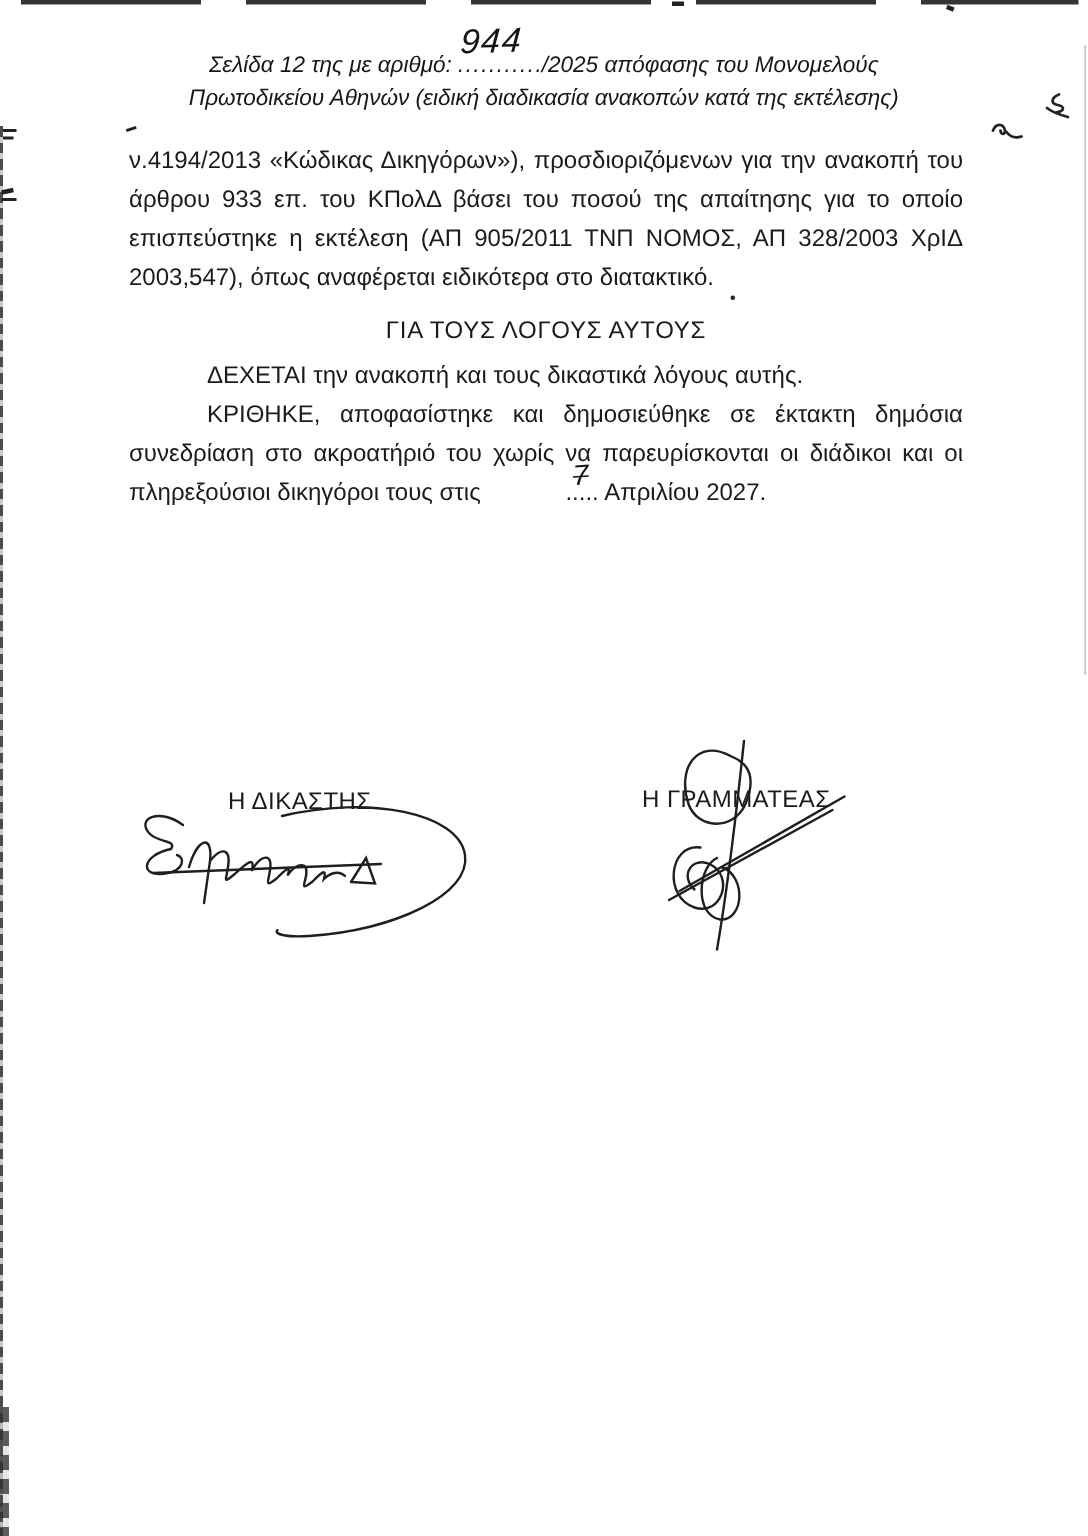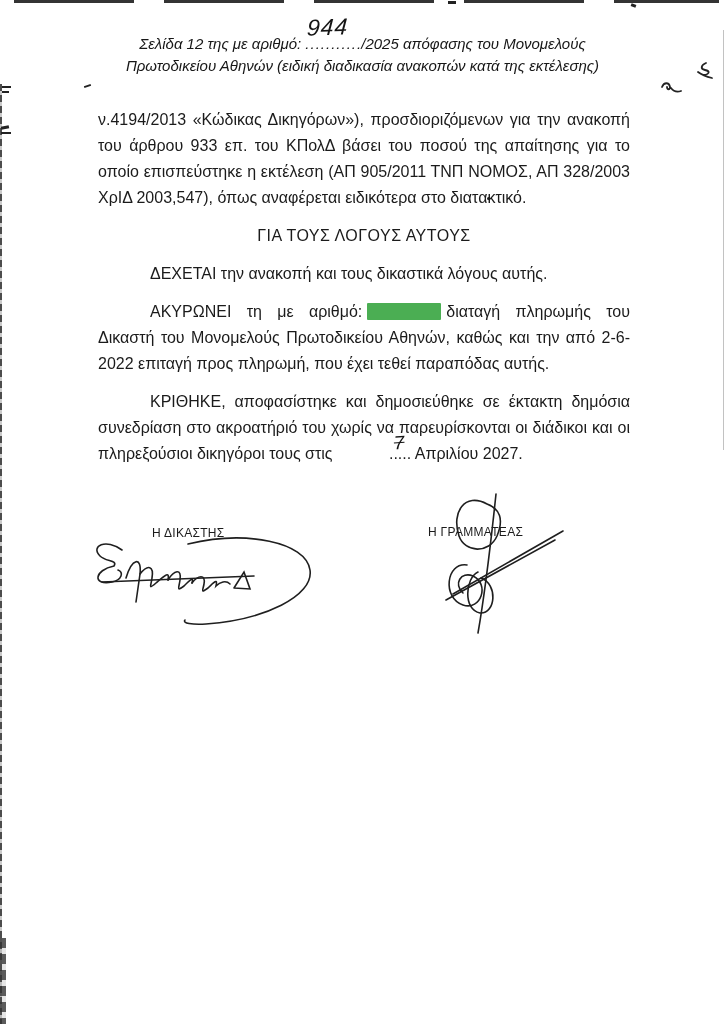--- a/index.html
+++ b/index.html
@@ -26,34 +26,34 @@
   .dots-wrap{position:relative;display:inline-block;letter-spacing:1px;}
   .hand-number{
     position:absolute;left:2px;top:-17px;font-size:23px;font-weight:500;
     font-style:italic;letter-spacing:1px;transform:rotate(-2deg) skewX(-6deg);color:#151515;
   }
   
   .doc-body{
     position:absolute;left:86px;top:95px;width:556px;
     font-size:16px;line-height:26px;text-align:justify;color:#1b1b1b;
   }
-  .doc-body p{margin:12px;}
+  .doc-body p{margin:0;}
   .indent{text-indent:52px;}
   .ruling-heading{text-align:center;margin:9px 0 4px 0 !important;letter-spacing:.5px;}
   .redaction{
     display:inline-block;width:74px;height:17px;vertical-align:-3px;
     margin:0 5px;border-radius:1px;
   }
   .seven-wrap{position:relative;display:inline-block;}
   .hand-seven{
     position:absolute;left:5px;top:-9px;font-size:19px;font-style:italic;
     text-decoration:line-through;transform:rotate(-4deg);color:#141414;font-weight:500;
   }
   
-  .sig-label{position:absolute;font-size:12px;color:#1b1b1b;letter-spacing:.3px;white-space:nowrap;}
+  .sig-label{position:absolute;font-size:16px;color:#1b1b1b;letter-spacing:.3px;white-space:nowrap;}
   .sig-judge-label{left:152px;top:526px;}
   .sig-clerk-label{left:428px;top:525px;}
   .sig-svg{position:absolute;}
   .sig-svg path{fill:none;stroke:#1f1f1f;stroke-width:1.6;stroke-linecap:round;}
   .artifact-svg path{fill:none;stroke:#232323;stroke-width:1.8;stroke-linecap:round;}
 </style>
 </head>
 <body>
 
 <div class="edge-top"></div>
@@ -77,21 +77,20 @@
 
 <div class="header">
   <div><span>Σελίδα 12 της με αριθμό: </span><span class="dots-wrap"><span>..........</span><span class="hand-number">944</span></span><span>./2025 απόφασης του Μονομελούς</span></div>
   <div>Πρωτοδικείου Αθηνών (ειδική διαδικασία ανακοπών κατά της εκτέλεσης)</div>
 </div>
 
 <div class="doc-body">
   <p>ν.4194/2013 «Κώδικας Δικηγόρων»), προσδιοριζόμενων για την ανακοπή του άρθρου 933 επ. του ΚΠολΔ βάσει του ποσού της απαίτησης για το οποίο επισπεύστηκε η εκτέλεση (ΑΠ 905/2011 ΤΝΠ ΝΟΜΟΣ, ΑΠ 328/2003 ΧρΙΔ 2003,547), όπως αναφέρεται ειδικότερα στο διατακτικό.</p>
   <p class="ruling-heading">ΓΙΑ ΤΟΥΣ ΛΟΓΟΥΣ ΑΥΤΟΥΣ</p>
   <p class="indent">ΔΕΧΕΤΑΙ την ανακοπή και τους δικαστικά λόγους αυτής.</p>
-  <p class="indent"><span>ΑΚΥΡΩΝΕΙ τη με αριθμό:</span><span class="redaction" style="background: rgb(75, 174, 83);"></span><span>διαταγή πληρωμής του Δικαστή του Μονομελούς Πρωτοδικείου Αθηνών, καθώς και την  από 2-6-2022 επιταγή προς πληρωμή, που έχει τεθεί παραπόδας αυτής.</span></p>
   <p class="indent"><span>ΚΡΙΘΗΚΕ, αποφασίστηκε και δημοσιεύθηκε σε έκτακτη δημόσια συνεδρίαση στο ακροατήριό του χωρίς να παρευρίσκονται οι διάδικοι και οι πληρεξούσιοι δικηγόροι τους στις </span><span class="seven-wrap"><span>..</span><span class="hand-seven">7</span><span>...</span></span><span> Απριλίου 2027.</span></p>
 </div>
 
 <div class="sig-label sig-judge-label">Η ΔΙΚΑΣΤΗΣ</div>
 <div class="sig-label sig-clerk-label">Η ΓΡΑΜΜΑΤΕΑΣ</div>
 
 <svg class="sig-svg" style="left:88px;top:536px;" width="245" height="100" viewBox="0 0 245 100">
 
   <path d="M34,14 C18,2 2,10 12,20 C18,26 30,24 26,30 C6,34 4,50 24,46 C34,44 36,36 30,34"></path>
 

